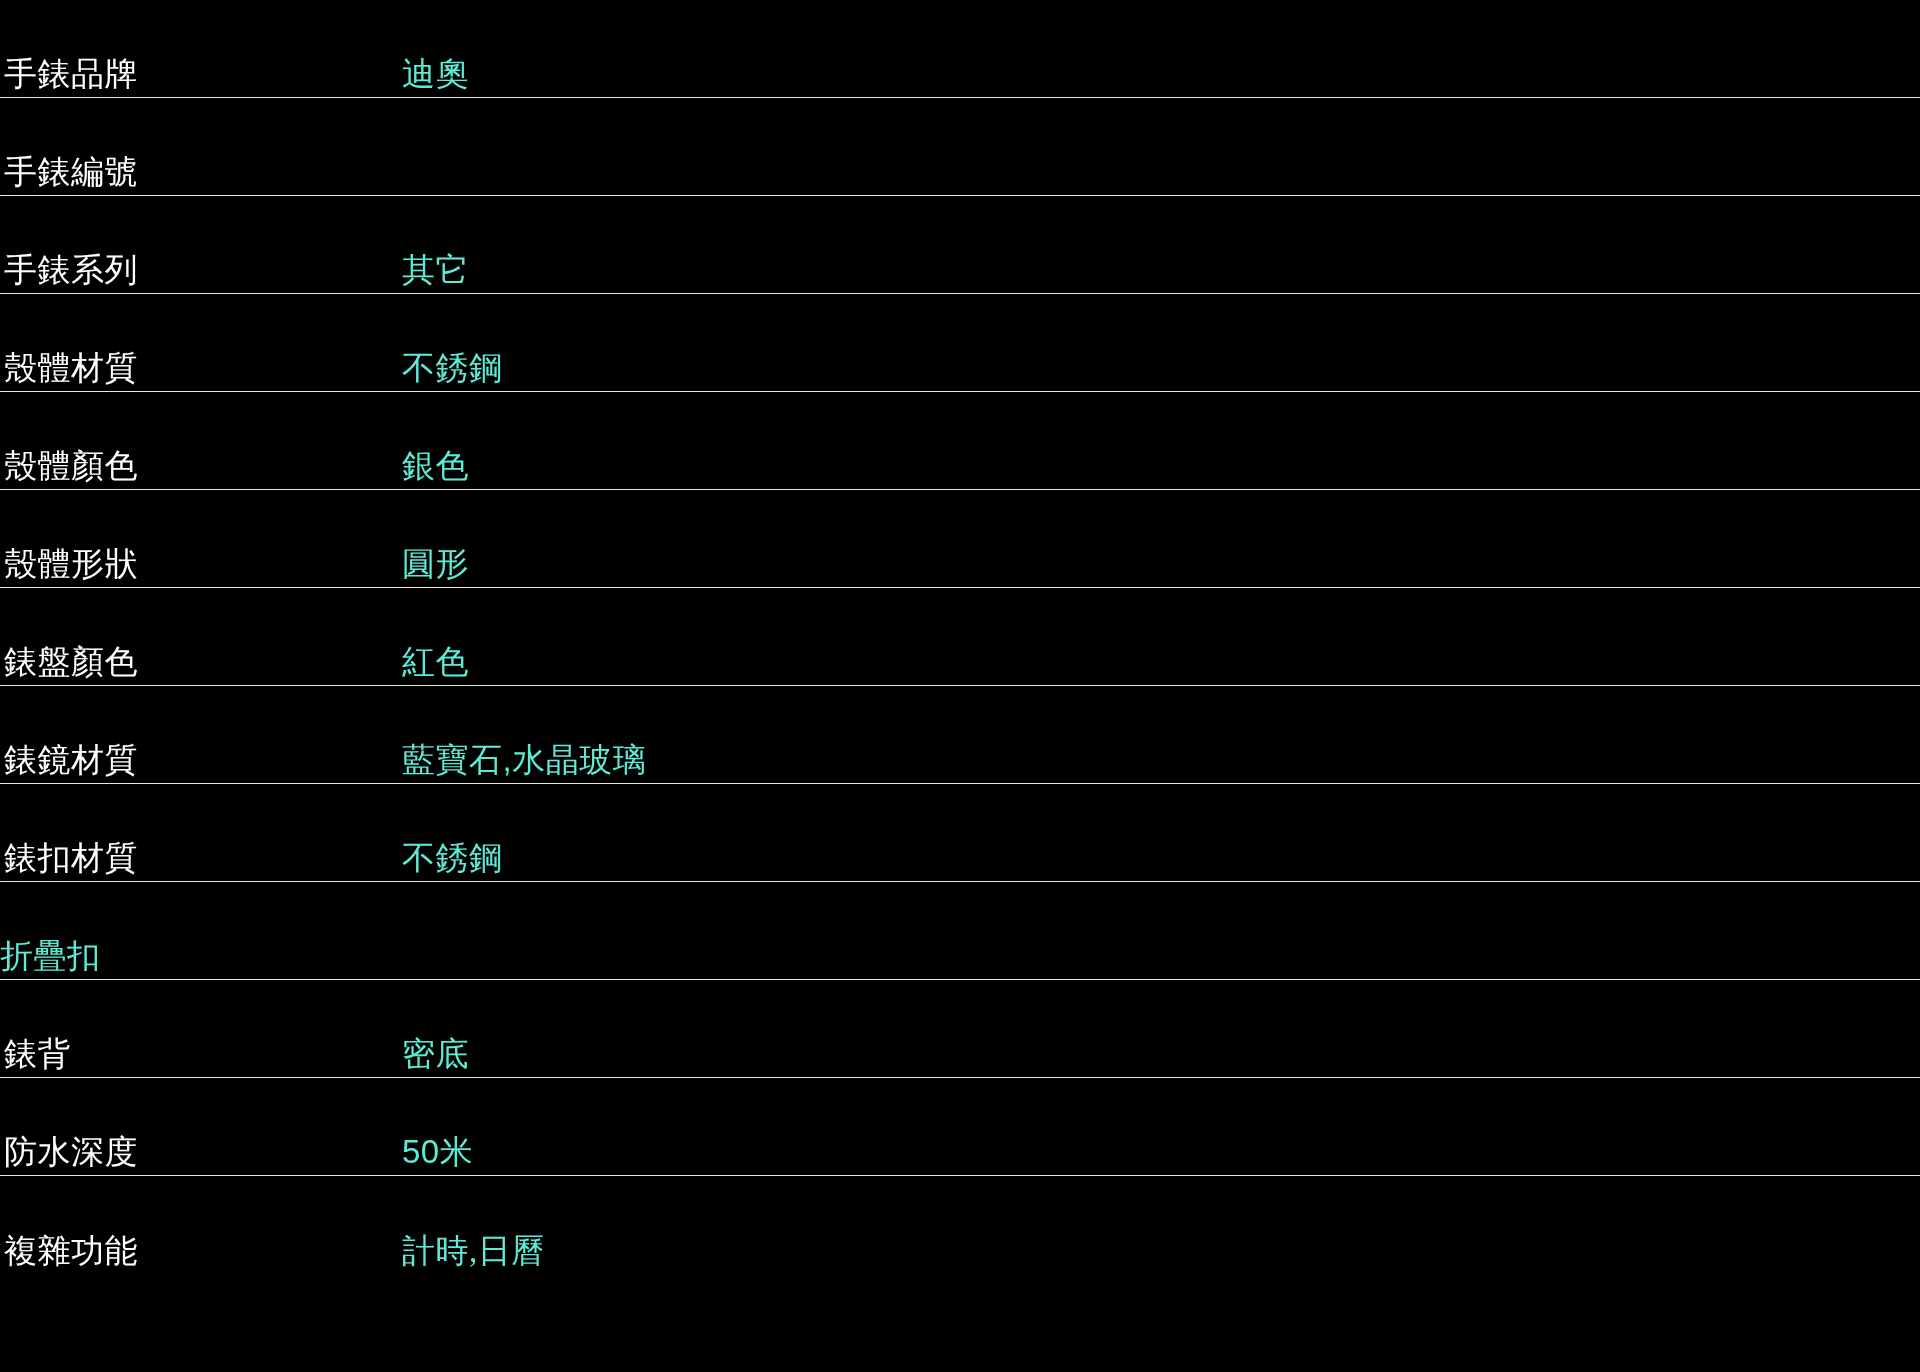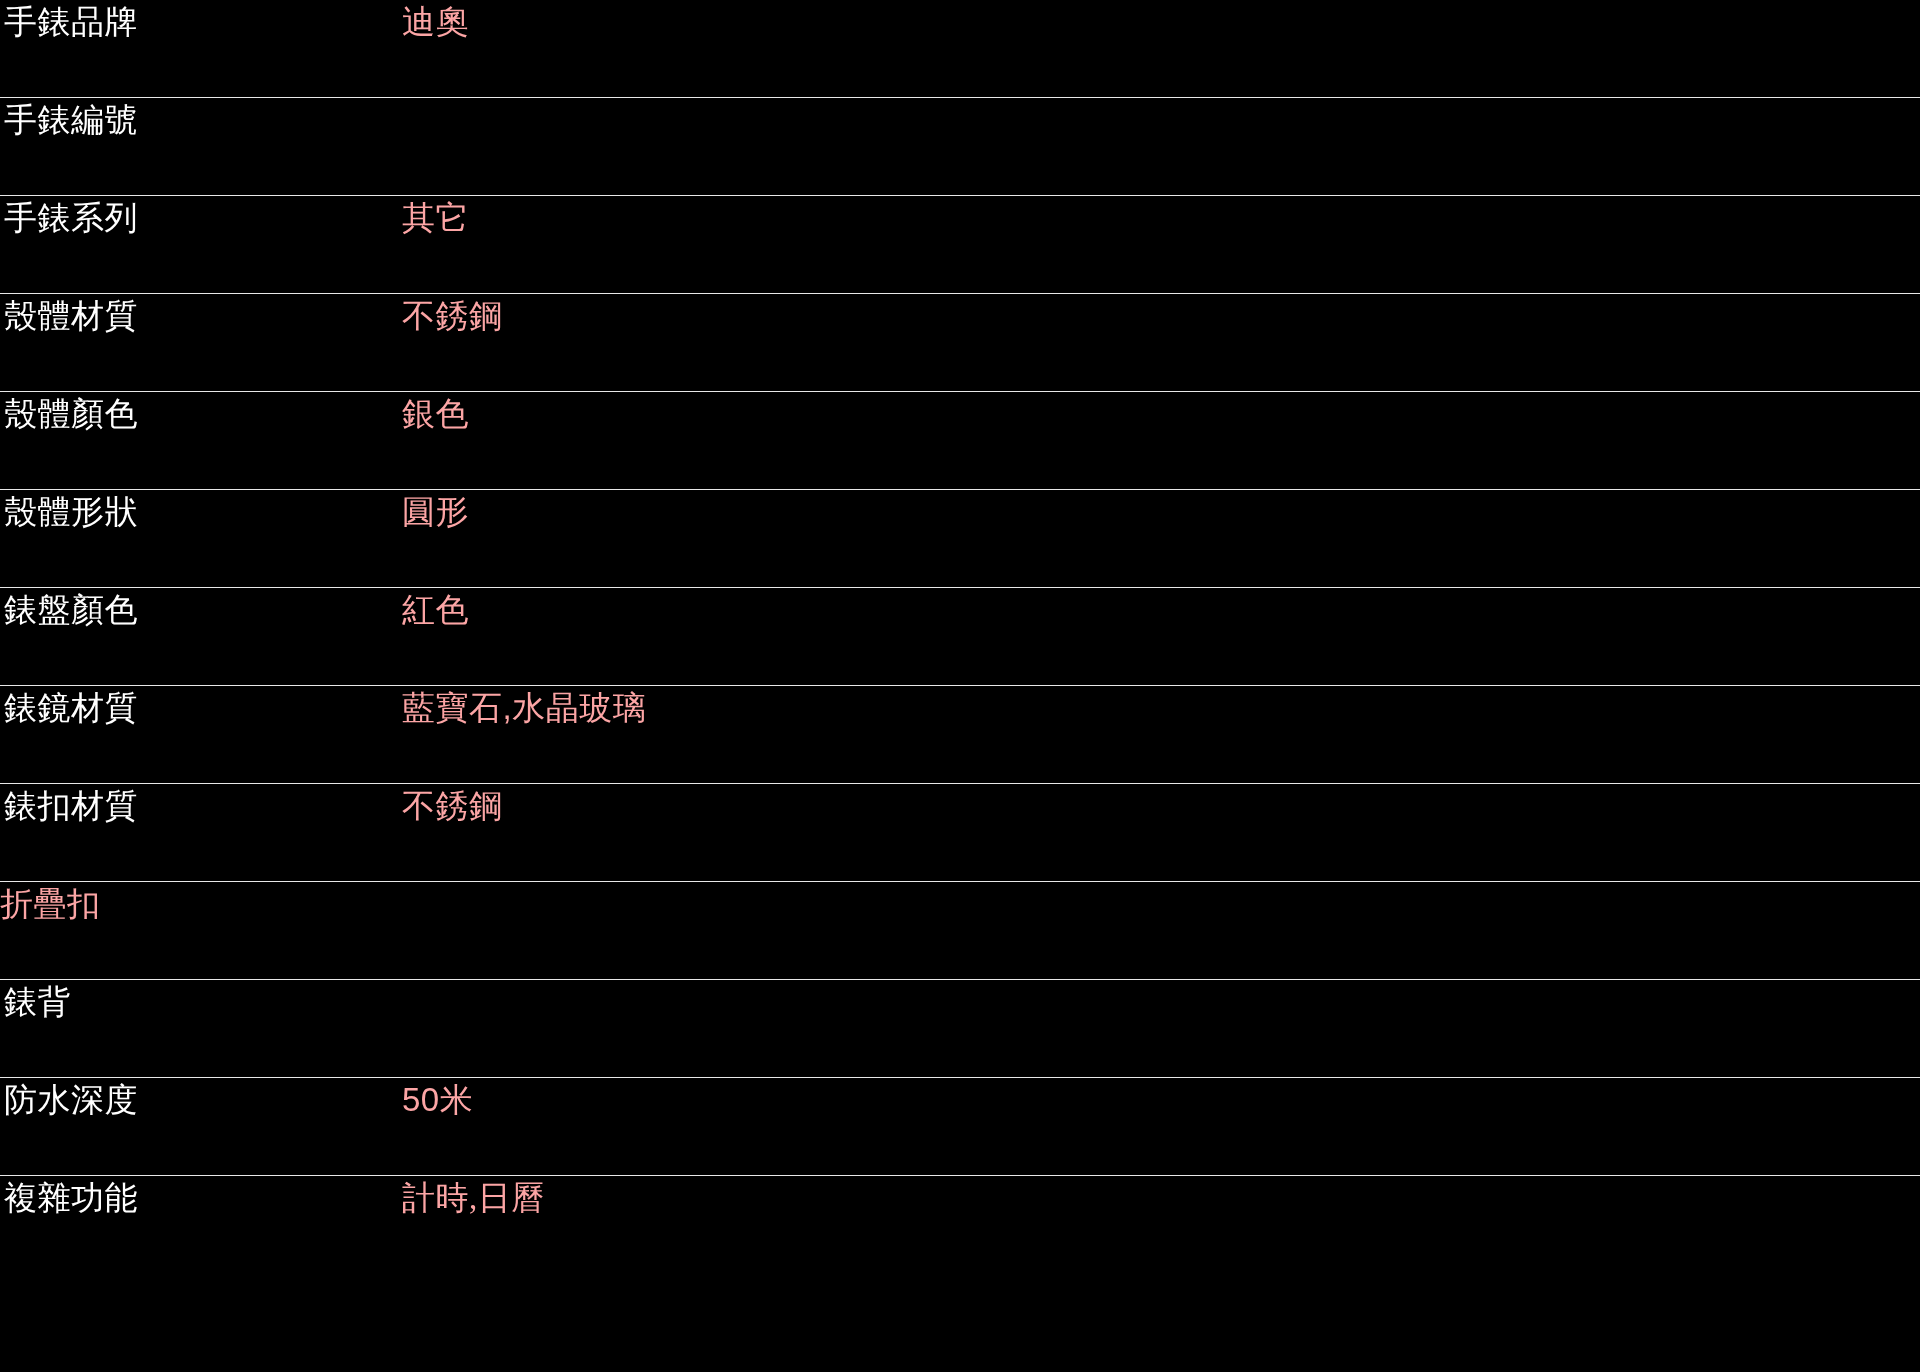--- a/index.html
+++ b/index.html
@@ -13,21 +13,21 @@
     overflow: hidden;
     font-family: "Liberation Sans", "DejaVu Sans", sans-serif;
   }
   .spec-table {
     width: 1920px;
     height: 1372px;
     background: #000000;
   }
   .spec-row {
     display: flex;
-    align-items: flex-start;
+    align-items: flex-end;
     height: 98px;
     box-sizing: border-box;
     border-bottom: 1px solid #e8e8e8;
   }
   .spec-row:last-child {
     border-bottom: none;
     font-family: Liberation Serif, serif;
   }
   .spec-label {
     width: 398px;
@@ -36,21 +36,21 @@
     font-size: 33px;
     font-weight: 400;
     color: #ffffff;
     letter-spacing: 0.5px;
     white-space: nowrap;
   }
   .spec-value {
     flex: 1 1 auto;
     font-size: 33px;
     font-weight: 400;
-    color: #fca5a5;
+    color: #5eead4;
     letter-spacing: 0.5px;
     white-space: nowrap;
   }
 </style>
 </head>
 <body>
 
 <div class="spec-table" id="spec-table">
 
     <div class="spec-row">
@@ -97,20 +97,21 @@
       <div class="spec-label">錶扣材質</div>
       <div class="spec-value">不銹鋼</div>
     </div>
 
     <div class="spec-row">
       <div class="spec-value">折疊扣</div>
     </div>
 
     <div class="spec-row">
       <div class="spec-label">錶背</div>
+      <div class="spec-value">密底</div>
     </div>
 
     <div class="spec-row">
       <div class="spec-label">防水深度</div>
       <div class="spec-value">50米</div>
     </div>
 
     <div class="spec-row">
       <div class="spec-label">複雜功能</div>
       <div class="spec-value">計時,日曆</div>

